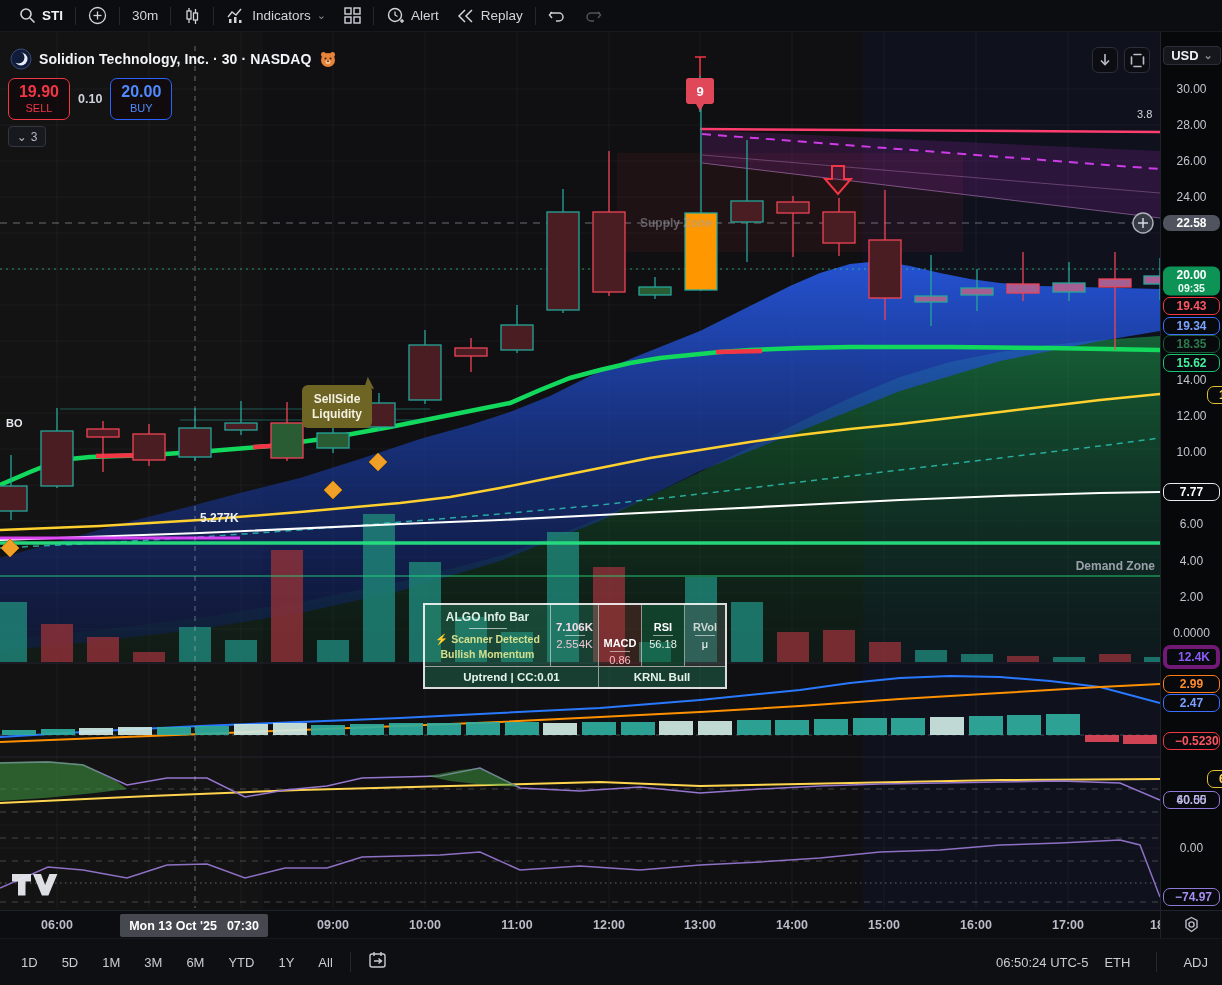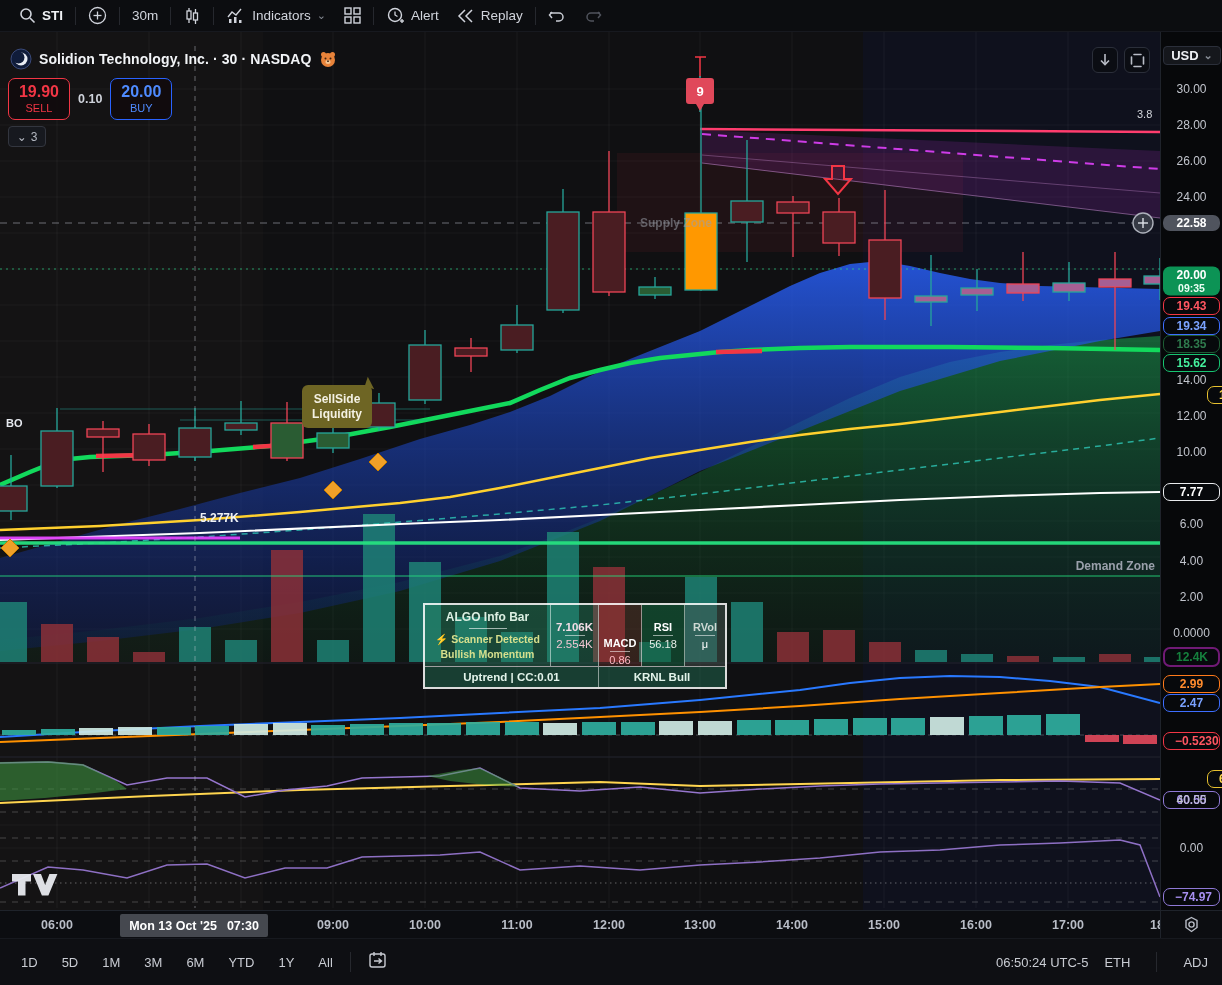--- a/index.html
+++ b/index.html
@@ -80,21 +80,21 @@
   .pl.box { border-radius:7px; padding:1px 11px; font-weight:700; font-size:12px; background:rgba(8,10,13,.92); }
   .pl.gray { background:#50545e; color:#fff; border:none; }
   .pl.green { background:#0c9355; color:#fff; line-height:1.2; }
   .pl.green .sub { display:block; font-size:10.5px; color:#ebfff4; }
   .pl.o-red { border:1px solid #f23645; color:#ff5661; }
   .pl.o-blue { border:1px solid #3d6eff; color:#7aa2ff; }
   .pl.o-dimgreen { border:1px solid #1d5c35; color:#2f7a4d; }
   .pl.o-green { border:1px solid #17c471; color:#45f09e; }
   .pl.o-yellow { border:1px solid #e7c12f; color:#ffd84d;margin-left:44px; }
   .pl.o-white { border:1px solid #e9ebee; color:#fff; }
-  .pl.o-teal { border:2px solid #701a75; color:#15803d; }
+  .pl.o-teal { border:4px solid #701a75; color:#8b5cf6; }
   .pl.o-orange { border:1px solid #ff7a1a; color:#ff8c2e; }
   .pl.o-purple { border:1px solid #8f79d6; color:#a78ff0; }
 
   
   .time-axis { position:absolute; left:0; top:910px; width:1160px; height:28px; background:#0c0d11;
     border-top:1px solid #1f232b; z-index:20; cursor:ew-resize; }
   .tt { position:absolute; top:7px; transform:translateX(-50%); font-size:12.5px; font-weight:600; color:#b9bdc7; }
   .t-hl { position:absolute; left:120px; top:3px; width:148px; height:23px; background:#45484f; border-radius:2px;
     color:#fff; font-size:12.5px; font-weight:600; display:flex; align-items:center; justify-content:center; gap:10px; }
   .ta-corner { position:absolute; left:1160px; top:910px; width:62px; height:28px; background:#0c0d11;

